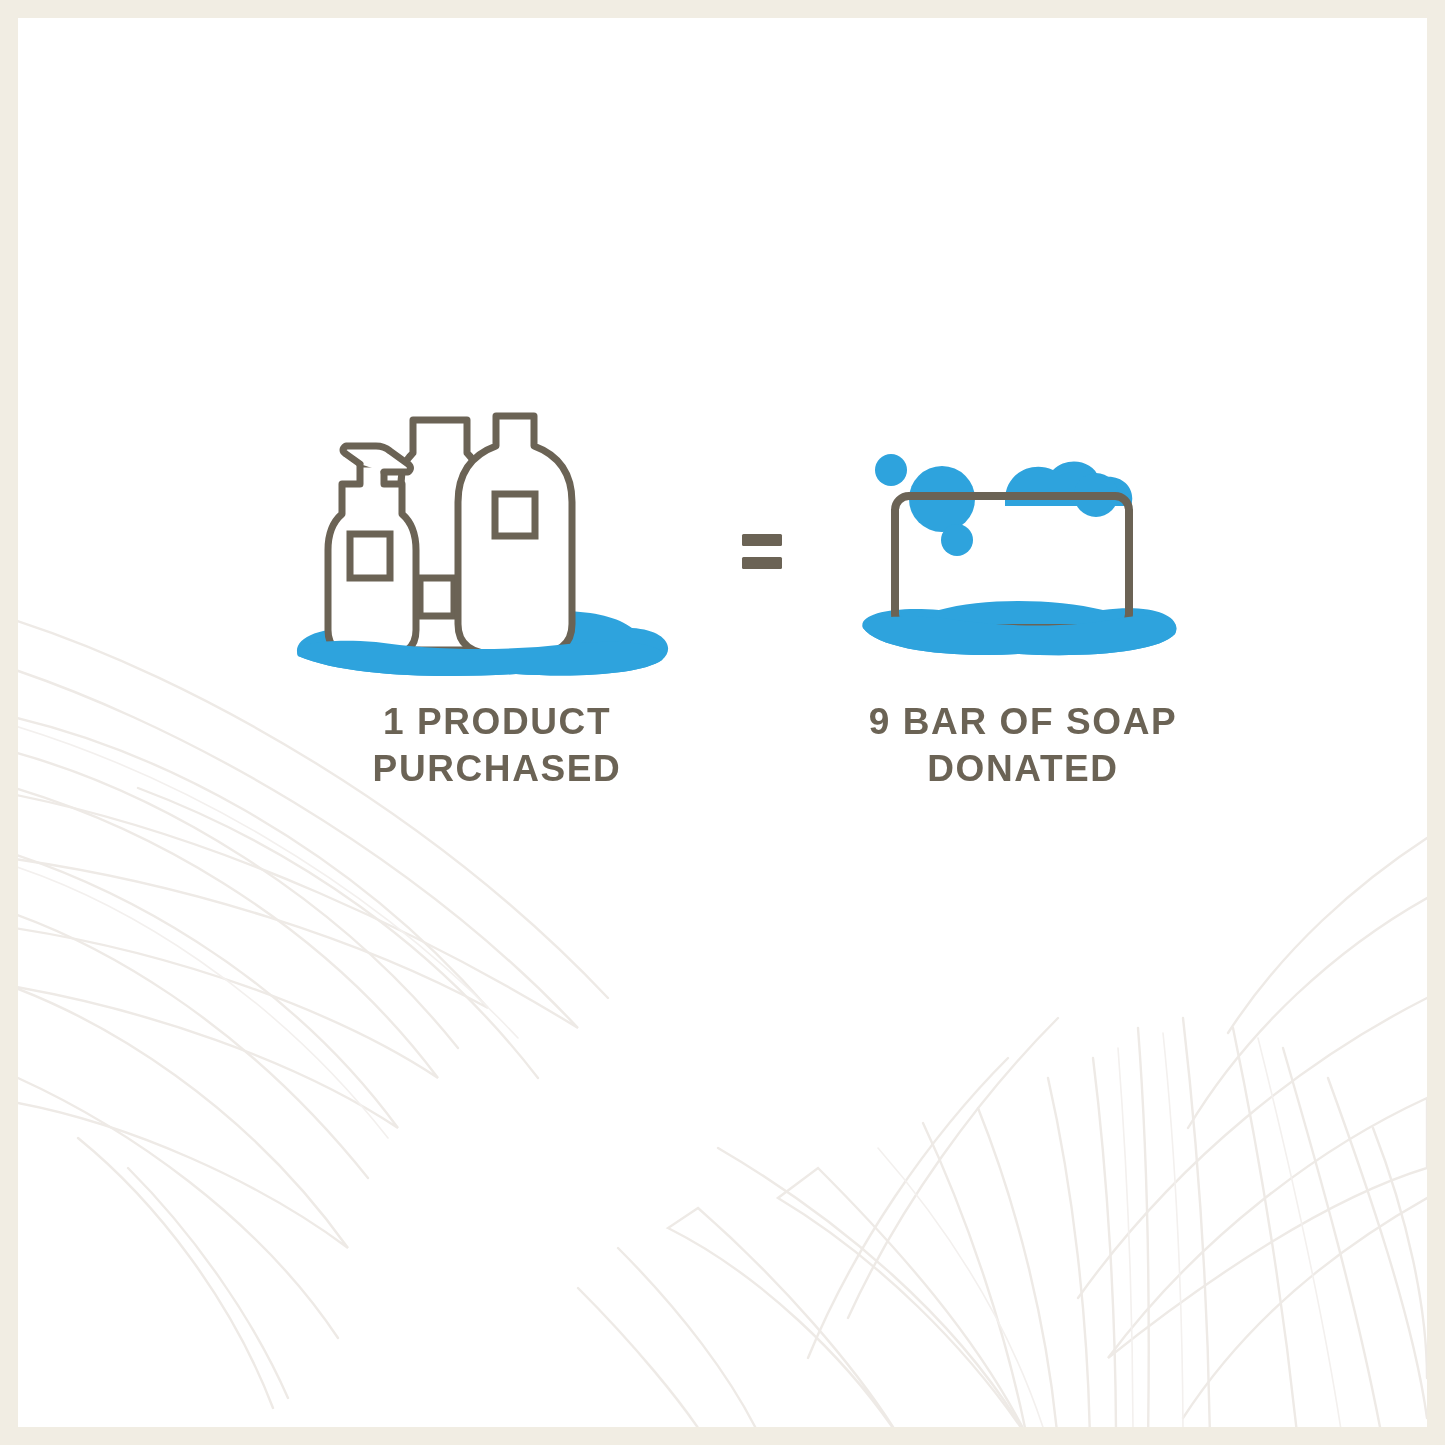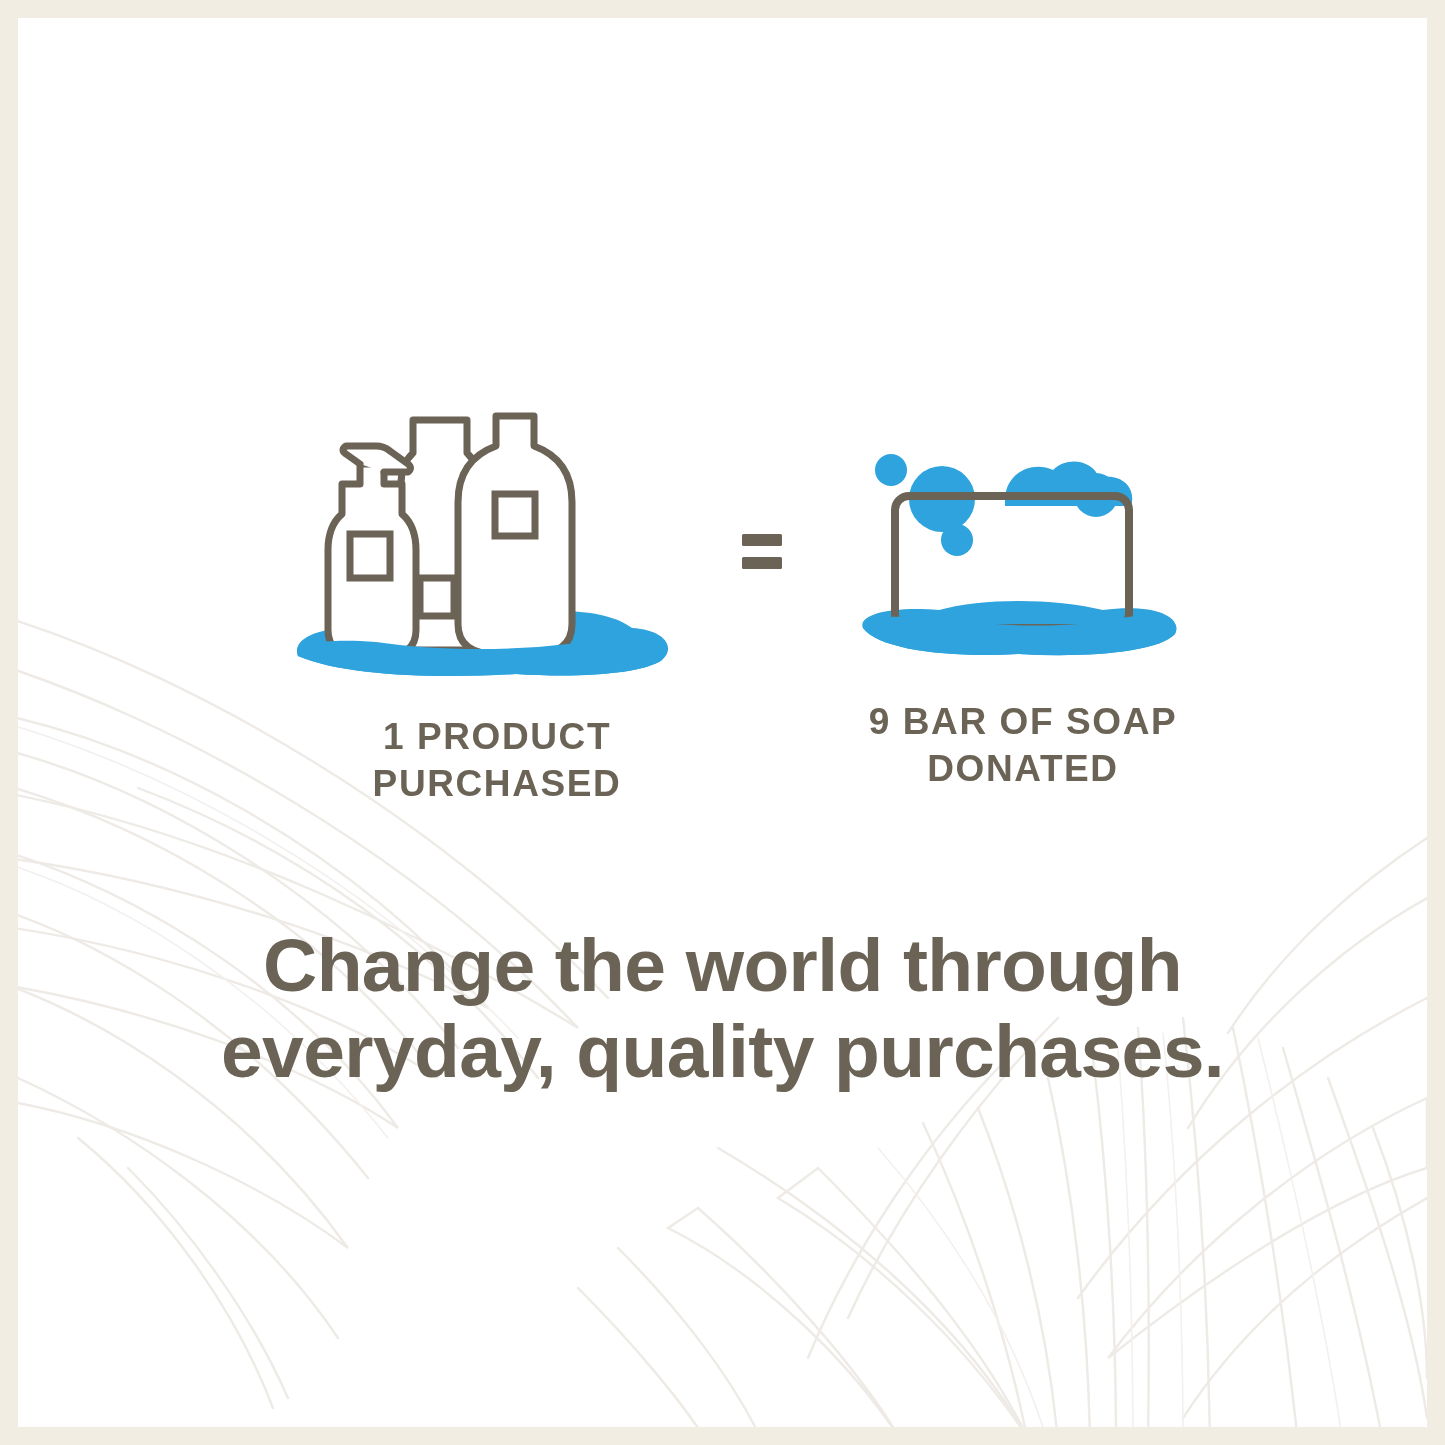--- a/index.html
+++ b/index.html
@@ -65,21 +65,20 @@
     font-size: 37px;
     font-weight: bold;
     letter-spacing: 1.6px;
     line-height: 1.28;
     white-space: pre-line;
   }
   #caption-left {
     left: 249px;
     top: 680px;
     width: 460px;
-    margin-top: 15px;
   }
   #caption-right {
     left: 770px;
     top: 680px;
     width: 470px;
   }
   
   #headline {
     position: absolute;
     left: 0px;
@@ -232,19 +231,15 @@
       </div>
 
     </div>
 
     <div class="caption" id="caption-left">1 PRODUCT
 PURCHASED</div>
 
     <div class="caption" id="caption-right">9 BAR OF SOAP
 DONATED</div>
 
-    <div id="headline">
-      <span class="hl-line">Change the world through</span>
-      <span class="hl-line">everyday, quality purchases.</span>
-    </div>
 
   </div>
 </div>
 
 </body></html>

